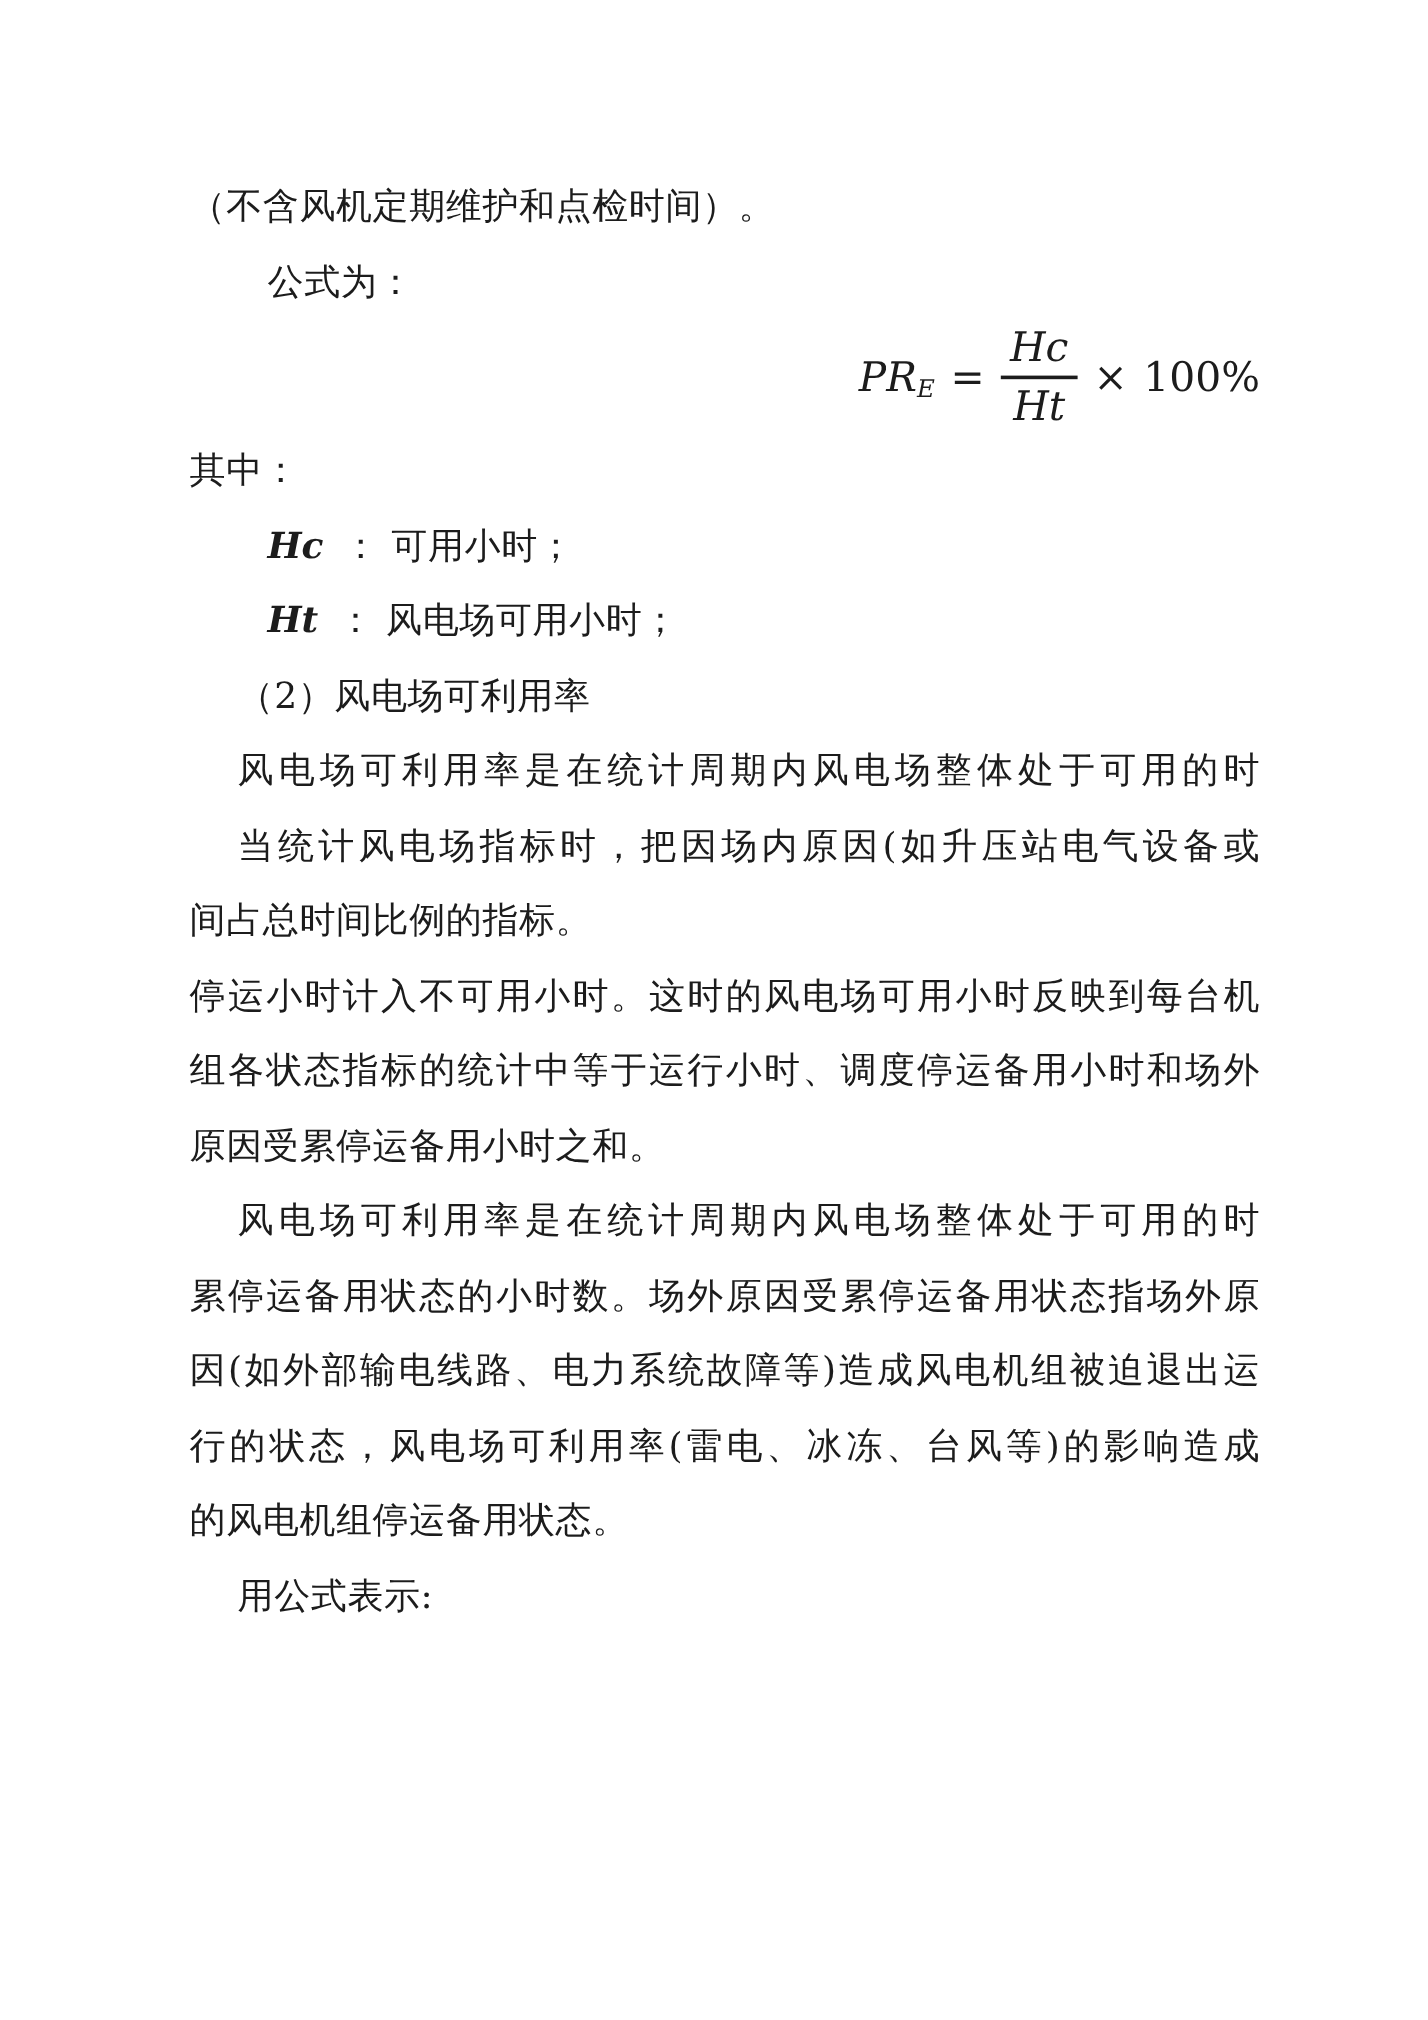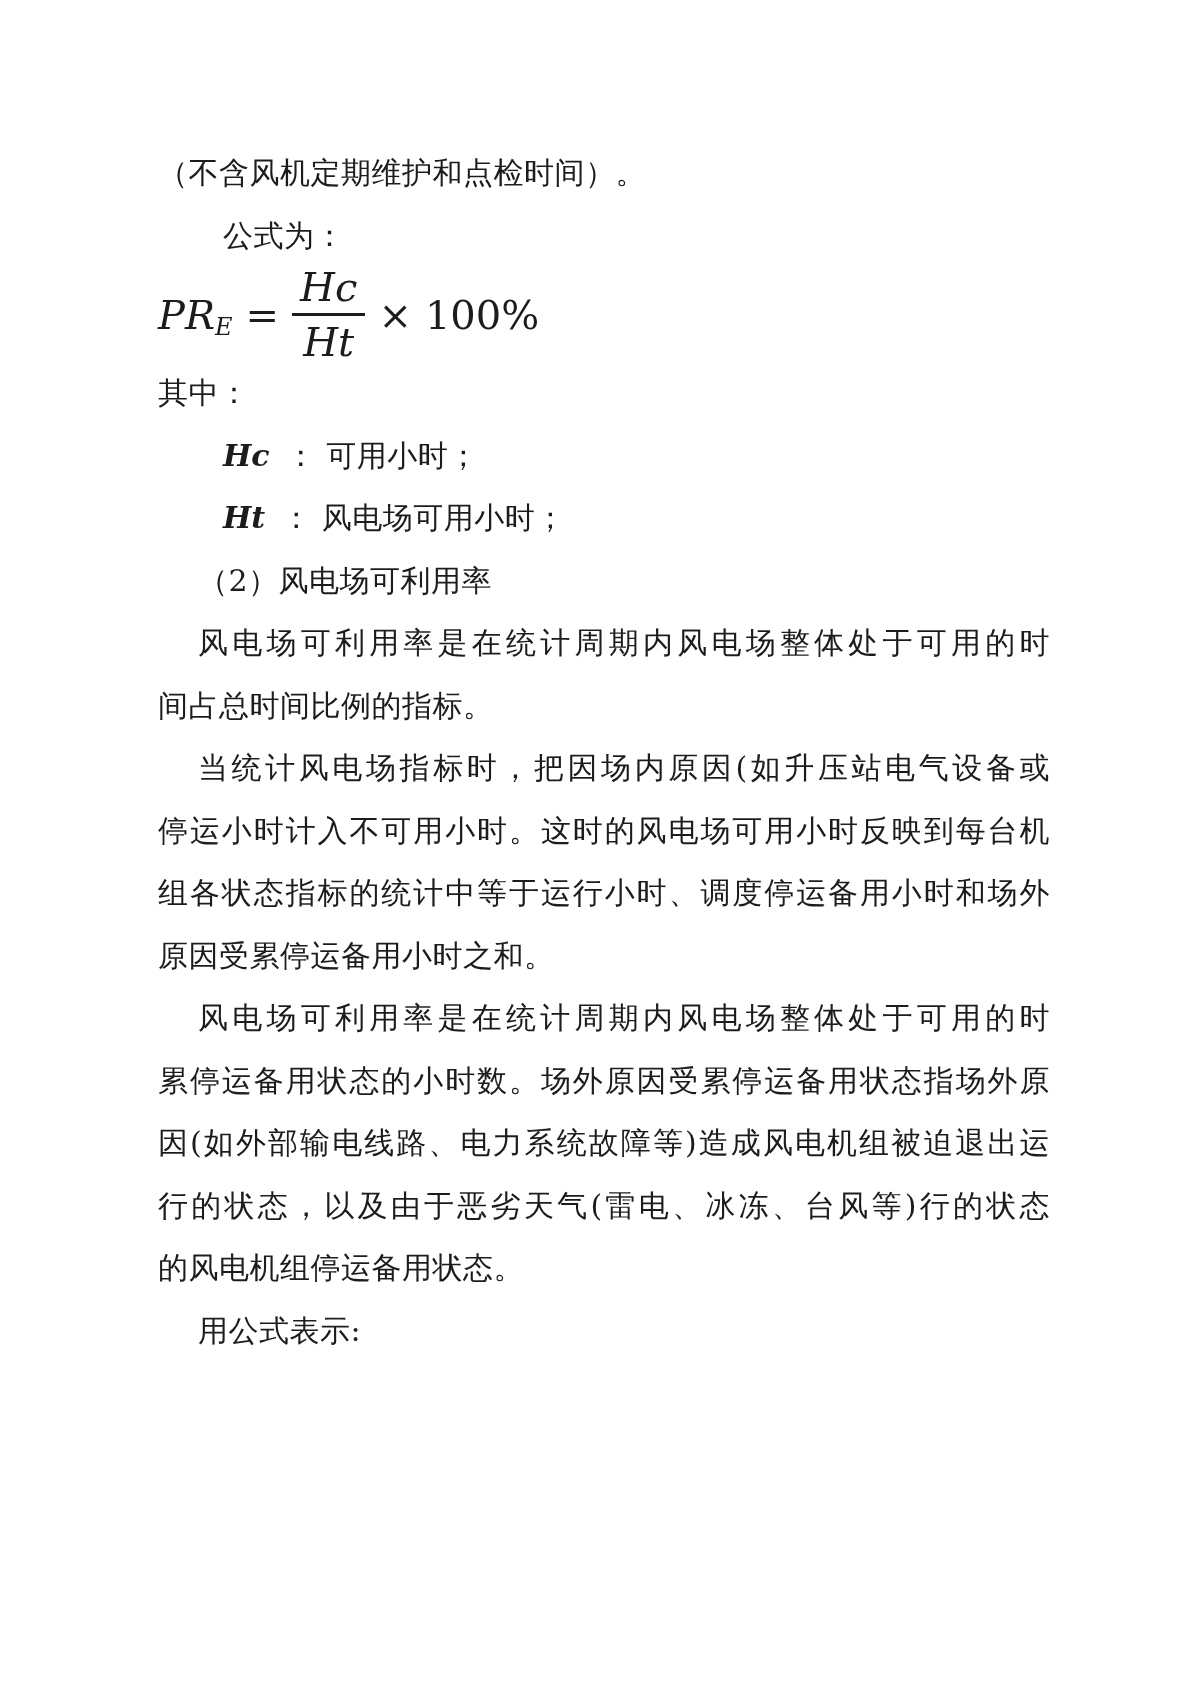--- a/index.html
+++ b/index.html
@@ -30,22 +30,22 @@
     text-align: justify;
     text-align-last: justify;
     text-justify: inter-character;
   }
   .ind-sm { text-indent: 40px; }
   .ind-lg { text-indent: 65px; }
   .formula-block {
     height: 95px;
     display: flex;
     align-items: center;
-    justify-content: flex-start;
-    font-size: 40px;
+    justify-content: flex-end;
+    font-size: 34px;
     font-style: italic;
   }
   .f-sub {
     font-size: 0.6em;
     position: relative;
     top: 0.25em;
   }
   .f-op { font-style: normal; margin: 0 13px; }
   .f-upright { font-style: normal; }
   .frac {
@@ -88,29 +88,29 @@
     <span class="def-sym">Hc</span><span class="def-colon">：</span><span>可用小时；</span>
   </p>
 
   <p class="line ind-lg def">
     <span class="def-sym">Ht</span><span class="def-colon">：</span><span>风电场可用小时；</span>
   </p>
 
   <p class="line ind-sm">（2）风电场可利用率</p>
 
   <p class="line ind-sm just">风电场可利用率是在统计周期内风电场整体处于可用的时</p>
+  <p class="line ind-sm just">当统计风电场指标时，把因场内原因(如升压站电气设备或</p>
+
   <p class="line">间占总时间比例的指标。</p>
-
-  <p class="line ind-sm just">当统计风电场指标时，把因场内原因(如升压站电气设备或</p>
   <p class="line just">停运小时计入不可用小时。这时的风电场可用小时反映到每台机</p>
   <p class="line just">组各状态指标的统计中等于运行小时、调度停运备用小时和场外</p>
   <p class="line">原因受累停运备用小时之和。</p>
 
   <p class="line ind-sm just">风电场可利用率是在统计周期内风电场整体处于可用的时</p>
   <p class="line just">累停运备用状态的小时数。场外原因受累停运备用状态指场外原</p>
   <p class="line just">因(如外部输电线路、电力系统故障等)造成风电机组被迫退出运</p>
-  <p class="line just">行的状态，以及由于恶劣天气(雷电、冰冻、台风等)行的状态</p>
+  <p class="line just">行的状态，风电场可利用率(雷电、冰冻、台风等)的影响造成</p>
   <p class="line">的风电机组停运备用状态。</p>
 
   <p class="line ind-sm">用公式表示:</p>
 
 
 </div>
 
 </body></html>

